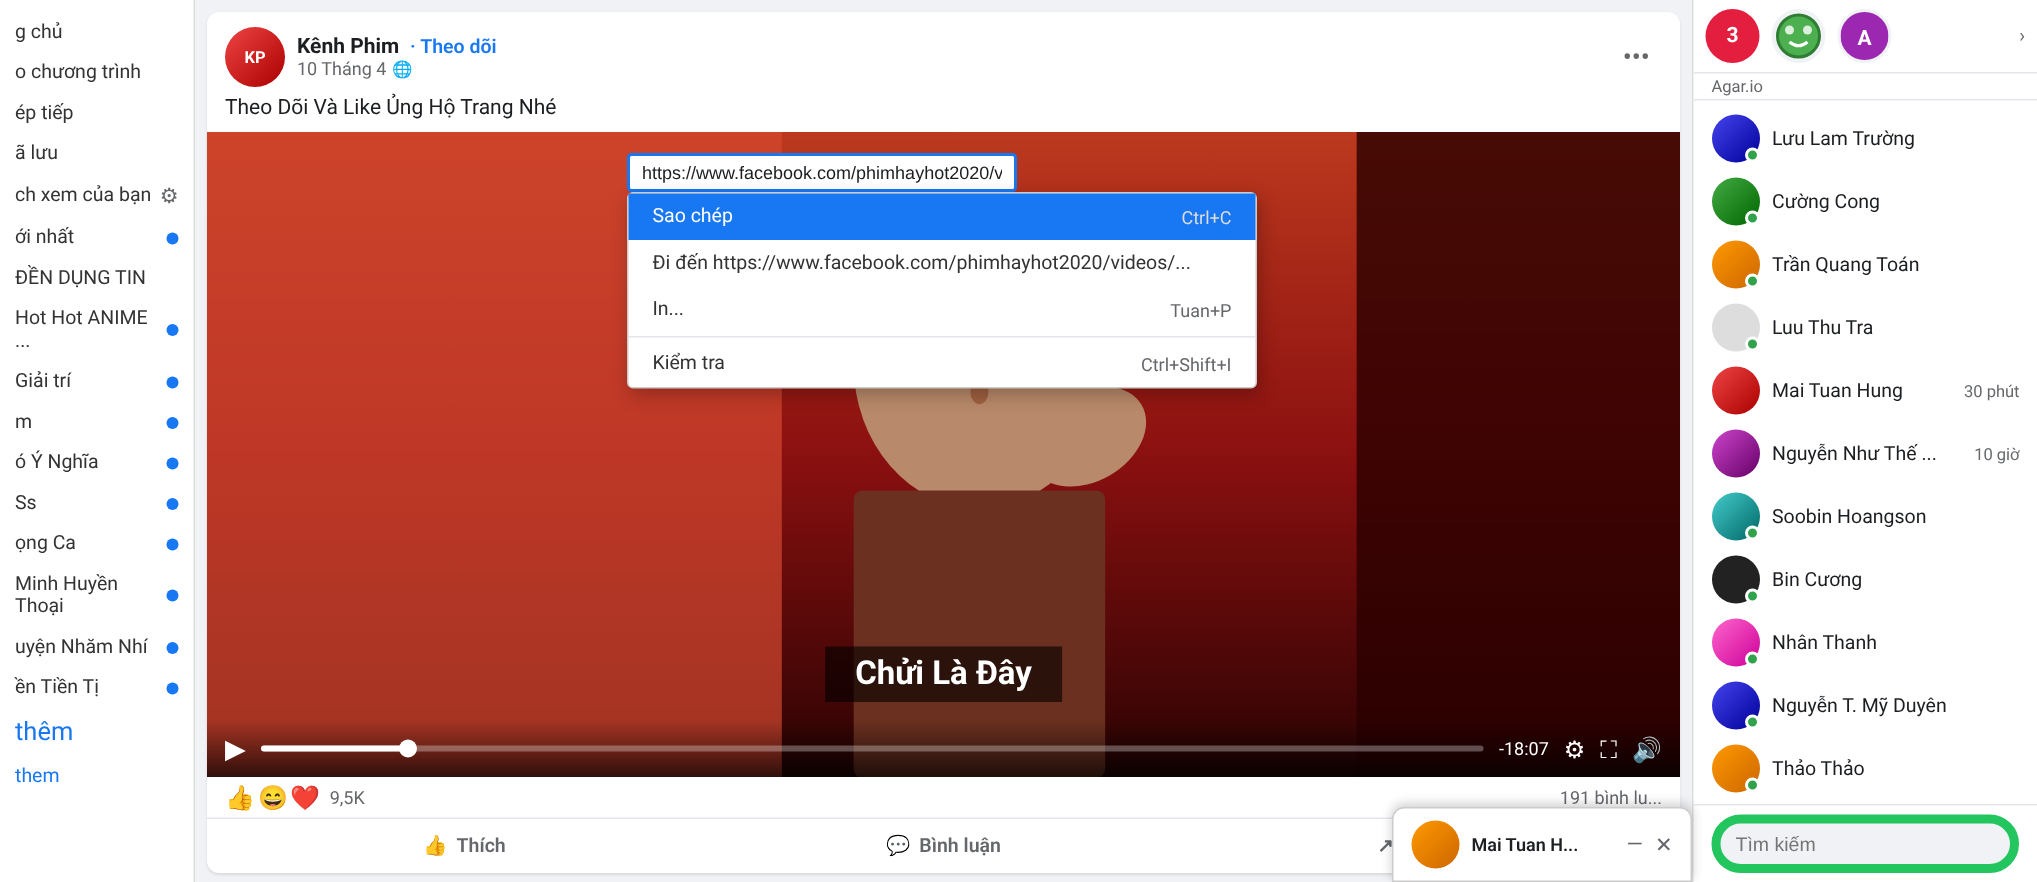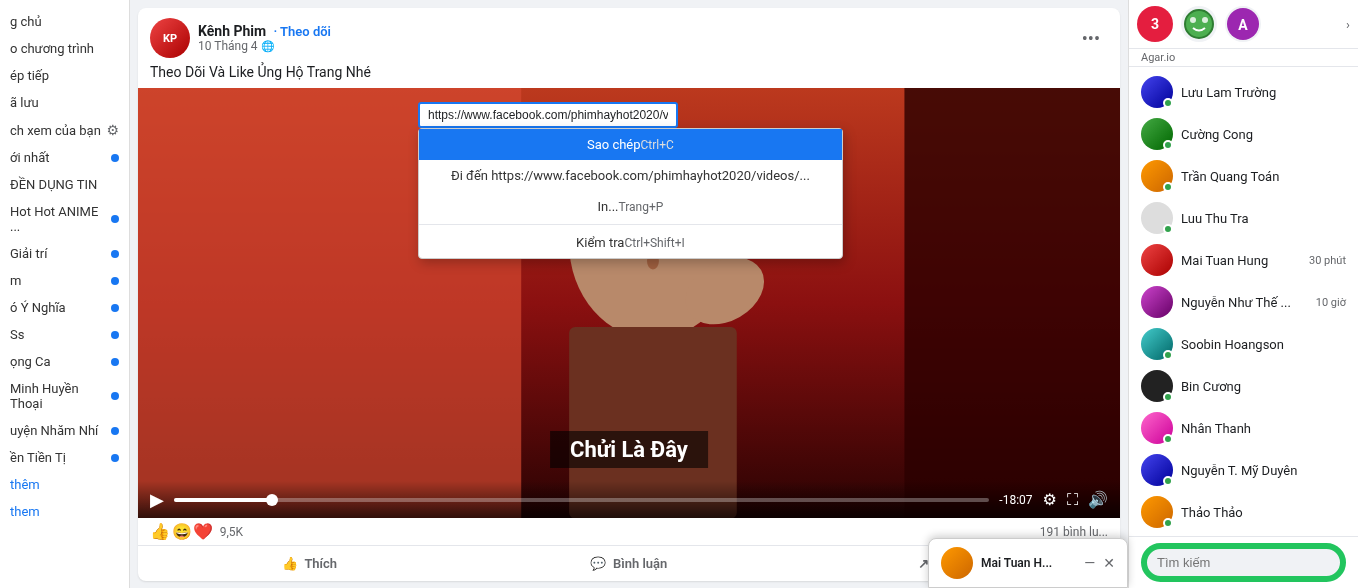--- a/index.html
+++ b/index.html
@@ -36,21 +36,21 @@
       width: 8px; height: 8px;
       background: #1877f2;
       border-radius: 50%;
       flex-shrink: 0;
     }
     .sidebar-item-label { flex: 1; }
     .sidebar-add {
       color: #1877f2;
       padding: 6px 10px;
       cursor: pointer;
-      font-size: 13px;
+      font-size: 17px;
     }
 
     
     .main-content {
       flex: 1;
       background: #f0f2f5;
       overflow-y: auto;
       height: 588px;
     }
 
@@ -166,22 +166,22 @@
       background: #fff;
       border: 1px solid #ccc;
       border-radius: 4px;
       box-shadow: 2px 4px 12px rgba(0,0,0,0.25);
       z-index: 100;
       min-width: 420px;
     }
     .context-menu-item {
       display: flex;
       align-items: center;
-      justify-content: center;
-      padding: 8px 32px;
+      justify-content: space-between;
+      padding: 8px 16px;
       font-size: 13px;
       color: #333;
       cursor: pointer;
     }
     .context-menu-item.highlighted {
       background: #1877f2;
       color: #fff;
     }
     .context-menu-shortcut {
       color: #65676b;
@@ -555,21 +555,21 @@
       <div class="context-menu">
         <div class="context-menu-item highlighted">
           <span>Sao chép</span>
           <span class="context-menu-shortcut">Ctrl+C</span>
         </div>
         <div class="context-menu-item">
           <span>Đi đến https://www.facebook.com/phimhayhot2020/videos/...</span>
         </div>
         <div class="context-menu-item">
           <span>In...</span>
-          <span class="context-menu-shortcut">Trang+P</span>
+          <span class="context-menu-shortcut">Tuan+P</span>
         </div>
         <hr class="context-menu-divider">
         <div class="context-menu-item">
           <span>Kiểm tra</span>
           <span class="context-menu-shortcut">Ctrl+Shift+I</span>
         </div>
       </div>
 
       <div class="subtitle-bar">Chửi Là Đây</div>
 

